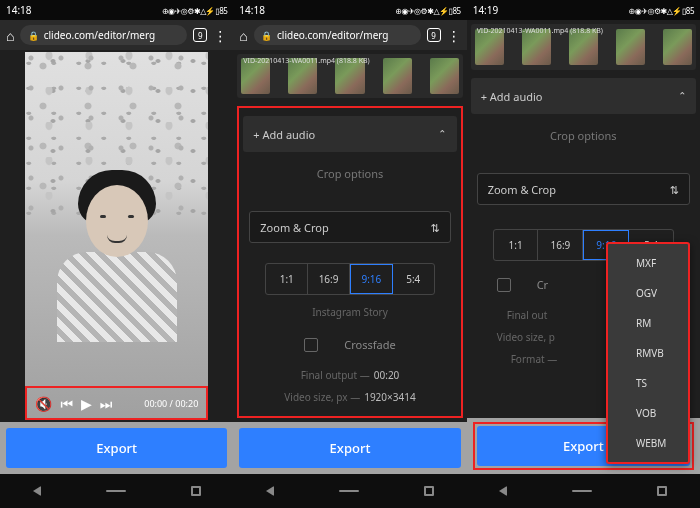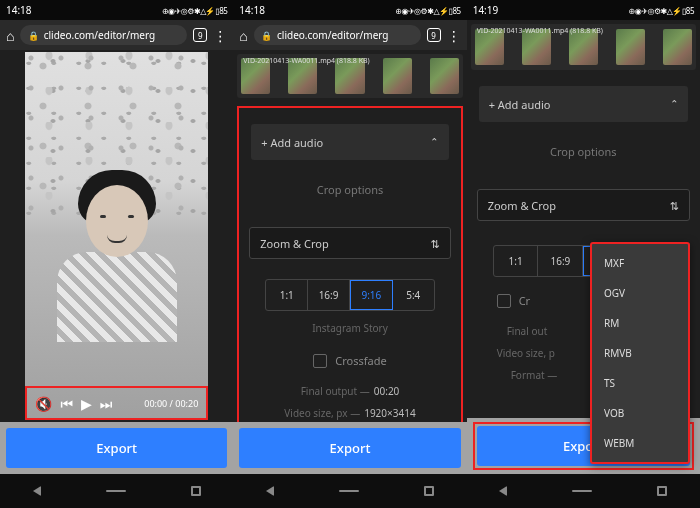--- a/index.html
+++ b/index.html
@@ -21,39 +21,39 @@
 .face{width:62px;height:72px;background:#d8c8b8;border-radius:50%;margin:-40px auto 0;position:relative}
 .face::before{content:"";position:absolute;top:30px;left:14px;width:6px;height:3px;background:#333;border-radius:2px;box-shadow:28px 0 0 #333}
 .face::after{content:"";position:absolute;top:50px;left:50%;transform:translateX(-50%);width:20px;height:6px;border-bottom:2px solid #333;border-radius:0 0 10px 10px}
 .shirt{width:120px;height:90px;background:repeating-linear-gradient(45deg,#e8e8e8 0 6px,#b5b5b5 6px 12px);border-radius:30px 30px 0 0;margin-top:-5px}
 .player-controls{position:absolute;bottom:0;left:0;right:0;height:34px;display:flex;align-items:center;gap:8px;padding:0 8px;color:#fff;font-size:10px;border:2px solid #e22}
 .pc-icon{font-size:14px}
 .pc-time{margin-left:auto;font-size:9px}
 .thumb-strip{height:46px;background:#2a2a2a;margin:4px;border-radius:3px;display:flex;align-items:center;padding:4px;gap:18px;position:relative}
 .thumb-label{position:absolute;top:2px;left:6px;font-size:7px;color:#ddd;z-index:2}
 .thumb{flex:1;height:36px;background:linear-gradient(135deg,#5a7a4a 0%,#7a9a5a 40%,#8a6a5a 70%,#6a5a4a 100%);border-radius:2px}
-.add-audio{height:36px;background:#2e2e2e;margin:12px;border-radius:3px;display:flex;align-items:center;padding:0 10px;color:#ccc;font-size:11px;justify-content:space-between}
+.add-audio{height:36px;background:#2e2e2e;margin:4px;border-radius:3px;display:flex;align-items:center;padding:0 10px;color:#ccc;font-size:11px;justify-content:space-between}
 .chevron{transform:rotate(180deg);font-size:10px}
 .section-title{color:#777;font-size:11px;text-align:center;padding:10px 0}
 .dropdown{height:32px;background:#1a1a1a;margin:20px 10px;border:1px solid #444;border-radius:3px;display:flex;align-items:center;justify-content:space-between;padding:0 10px;color:#ccc;font-size:11px}
 .ratio-row{display:flex;margin:4px 26px;border:1px solid #444;border-radius:3px;overflow:hidden}
 .ratio{flex:1;height:30px;display:flex;align-items:center;justify-content:center;color:#ccc;font-size:10px;border-right:1px solid #444}
 .ratio:last-child{border-right:none}
 .ratio.active{color:#2e7fff;border:1px solid #2e7fff}
 .sub-label{color:#666;font-size:10px;text-align:center;padding:6px 0}
-.crossfade{display:flex;align-items:center;justify-content:center;gap:8px;color:#888;font-size:11px;padding:12px 0}
+.crossfade{display:flex;align-items:center;justify-content:center;gap:26px;color:#888;font-size:11px;padding:12px 0}
 .checkbox{width:14px;height:14px;border:1px solid #666;border-radius:2px}
 .info-row{display:flex;justify-content:center;gap:4px;color:#666;font-size:10px;padding:4px 0}
 .info-val{color:#bbb}
 .export-btn{height:40px;background:#2e7fff;margin:6px;border-radius:3px;display:flex;align-items:center;justify-content:center;color:#fff;font-size:13px;font-weight:500}
 .navbar{height:34px;background:#0e0e0e;display:flex;justify-content:space-around;align-items:center;color:#888;font-size:14px}
 .nav-item{width:20px;height:2px;background:#888;border-radius:1px}
 .nav-item.back{width:0;height:0;border-top:5px solid transparent;border-bottom:5px solid transparent;border-right:8px solid #888;background:none}
 .nav-item.square{width:10px;height:10px;border:2px solid #888;background:none;border-radius:1px}
-.format-menu{position:absolute;right:10px;top:242px;width:100px;background:#3a3a3a;border-radius:3px;z-index:10;padding:4px 0;box-shadow:0 2px 8px rgba(0,0,0,0.5)}
+.format-menu{position:absolute;right:10px;top:242px;width:84px;background:#3a3a3a;border-radius:3px;z-index:10;padding:4px 16px;box-shadow:0 2px 8px rgba(0,0,0,0.5)}
 .format-item{padding:8px 12px;color:#ddd;font-size:10px}
 .redbox{border:2px solid #e22}
 .p2-options{margin:4px;padding:4px 0 8px}
 .export-red{border:2px solid #e22;margin:4px 6px}
 </style>
 </head>
 <body>
 
 <div class="panel">
   <div class="statusbar">

